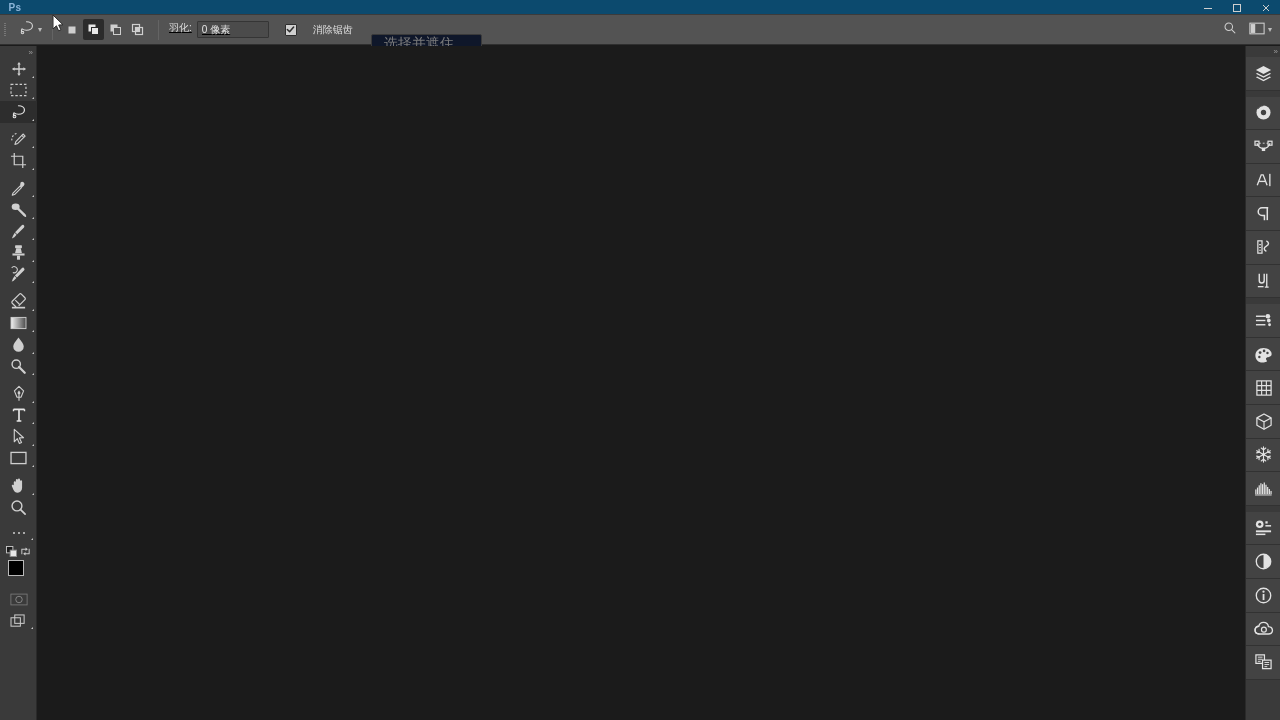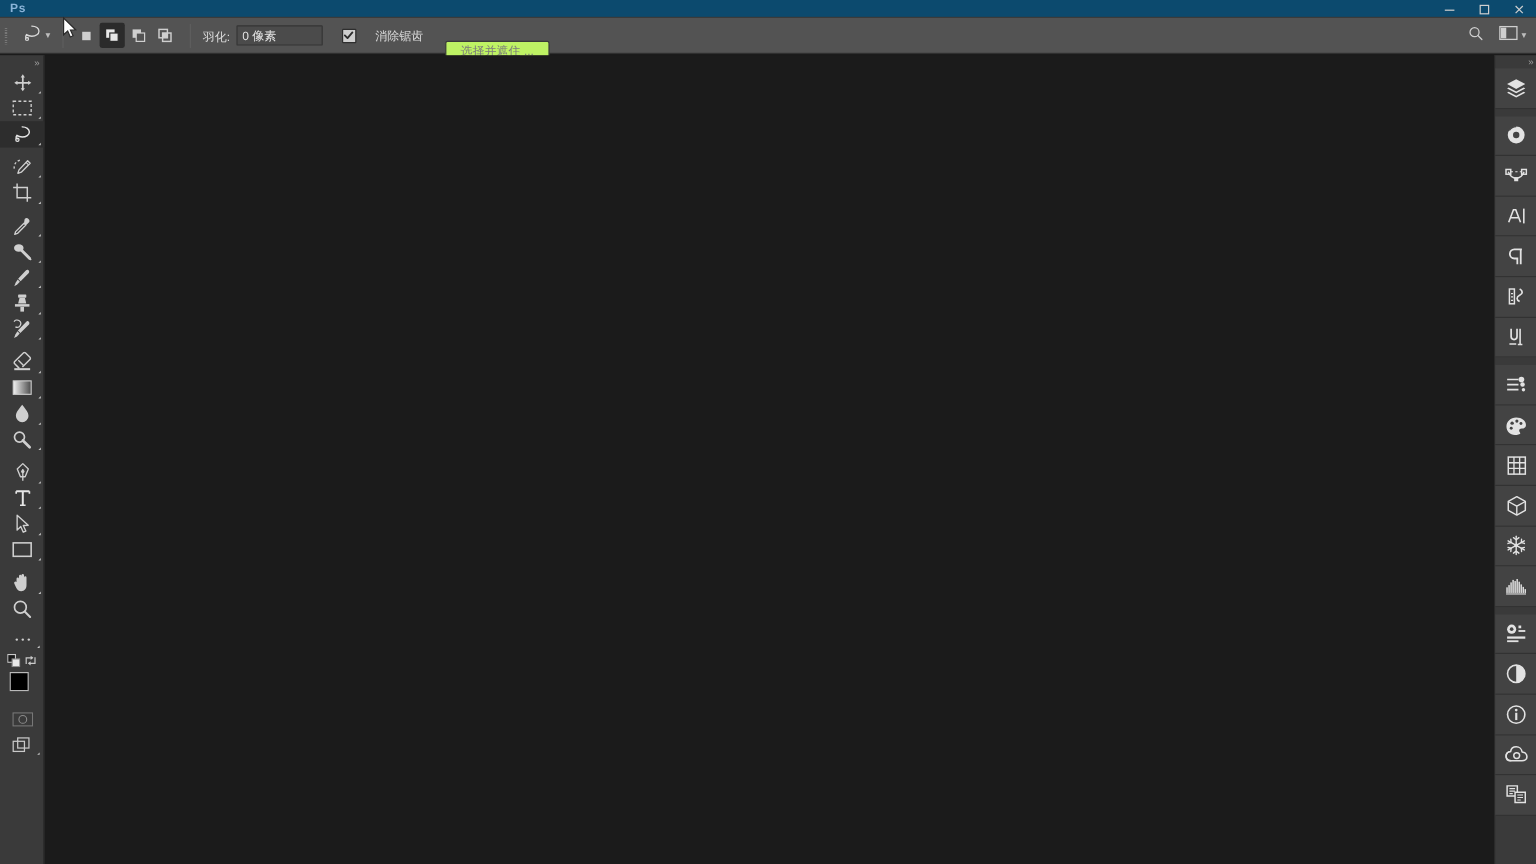--- a/index.html
+++ b/index.html
@@ -84,22 +84,22 @@
     outline: none; border-radius: 1px;
   }
   .checkwrap { display: flex; align-items: center; gap: 16px; }
   .checkbox {
     width: 12px; height: 12px; background: #cfcfcf;
     border: 1px solid #2e2e2e; border-radius: 1px;
     display: flex; align-items: center; justify-content: center;
   }
   .checkbox svg { display:block; }
   .btn-disabled {
-    background: #bef264; border: 1px solid #3a3a3a;
-    color: #7b7b7b; font-size: 10px;
+    background: #0f172a; border: 1px solid #3a3a3a;
+    color: #7b7b7b; font-size: 14px;
     height: 19px; line-height: 17px;
     padding: 0 12px; border-radius: 2px; white-space: nowrap; margin-top: 28px;
   }
   .opt-right {
     position: absolute; right: 4px; top: 0; height: 30px;
     display: flex; align-items: center; gap: 2px;
   }
   .opt-right .iconbtn {
     width: 26px; height: 24px;
     display: flex; align-items: center; justify-content: center;
@@ -248,21 +248,21 @@
         <svg width="15" height="15" viewBox="0 0 15 15">
           <rect x="2.5" y="2.5" width="7" height="7" fill="none" stroke="#cfcfcf" stroke-width="1.2"></rect>
           <rect x="5.5" y="5.5" width="7" height="7" fill="none" stroke="#cfcfcf" stroke-width="1.2"></rect>
           <rect x="5.5" y="5.5" width="4" height="4" fill="#cfcfcf"></rect>
         </svg>
       </div>
     </div>
 
     <div class="sep" style="margin-left:10px;"></div>
 
-    <div style="display:flex;align-items:flex-end;gap:5px;padding-left:6px;">
+    <div style="display:flex;align-items:flex-start;gap:5px;padding-left:6px;text-decoration:underline;">
       <span class="opt-label">羽化:</span>
       <input class="opt-field" type="text" value="0 像素" style="">
     </div>
 
     <div class="checkwrap" style="margin-left:16px;">
       <span class="checkbox">
         <svg width="9" height="9" viewBox="0 0 10 10">
             <path d="M1.5 5 L4 7.5 L8.5 2.2" fill="none" stroke="#2e2e2e" stroke-width="1.7" stroke-linecap="round" stroke-linejoin="round"></path>
           </svg>
       </span>

